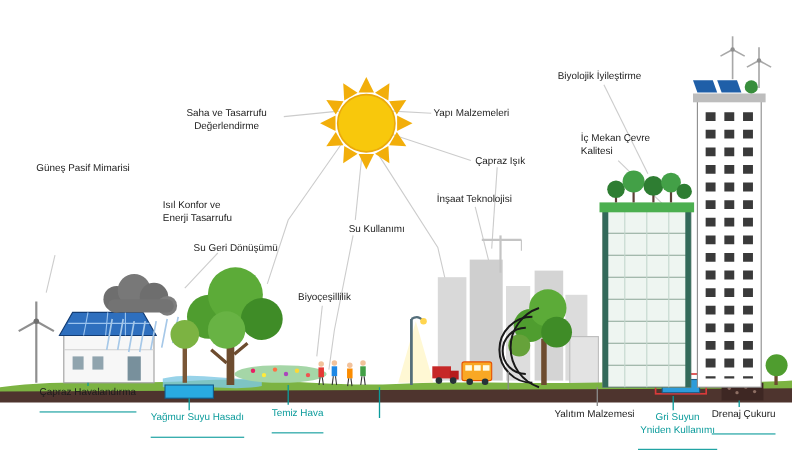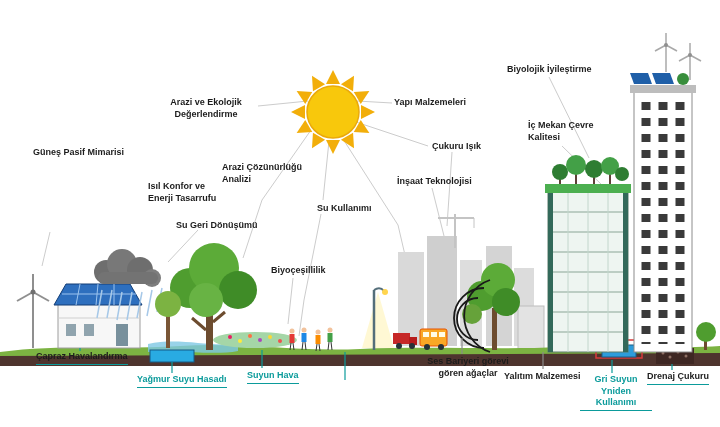--- a/index.html
+++ b/index.html
@@ -2,26 +2,26 @@
 <html><head>
 <meta charset="utf-8">
 <style>
   html,body{margin:0;padding:0;background:#ffffff;}
   .canvas{
     position:relative;width:720px;height:427px;background:#ffffff;overflow:hidden;
     font-family:"Liberation Sans",sans-serif;
   }
   .scene{position:absolute;left:0;top:0;}
   .label{
-    position:absolute;font-size:9px;font-weight:bold;line-height:1.3;
+    position:absolute;font-size:9px;font-weight:normal;line-height:1.3;
     color:#1c1c1c;white-space:pre-line;
   }
   .teal{color:#0b9b9b;}
   .center{text-align:center;}
-  .u{border-bottom:1.5px solid #0b9b9b;padding-bottom:1px;}
+  .u{border-bottom:1.5px solid #0b9b9b;padding-bottom:11px;}
 </style>
 </head>
 <body>
 
 <div class="canvas">
 
   <svg class="scene" width="720" height="427" viewBox="0 0 720 427">
 
     <g stroke="#cccccc" stroke-width="1" fill="none">
       <polyline points="308,101 258,106"></polyline>
@@ -271,39 +271,35 @@
         <polygon points="333,70 326,84 340,84" transform="rotate(270 333 112)"></polygon>
         <polygon points="333,70 326,84 340,84" transform="rotate(300 333 112)"></polygon>
         <polygon points="333,70 326,84 340,84" transform="rotate(330 333 112)"></polygon>
       </g>
       <circle cx="333" cy="112" r="26" fill="#f8c80c"></circle>
       <circle cx="333" cy="112" r="26" fill="none" stroke="#eaa90b" stroke-width="1.5"></circle>
     </g>
   </svg>
 
   <div class="label" style="left:33px;top:147px">Güneş Pasif Mimarisi</div>
-  <div class="label center" style="left:158px;top:97px;width:96px">Arazi ve Ekolojik
+  <div class="label center" style="left:158px;top:97px;width:96px">Saha ve Tasarrufu
 Değerlendirme</div>
   <div class="label" style="left:394px;top:97px">Yapı Malzemeleri</div>
   <div class="label" style="left:507px;top:64px">Biyolojik İyileştirme</div>
   <div class="label" style="left:528px;top:120px">İç Mekan Çevre
 Kalitesi</div>
-  <div class="label" style="left:432px;top:141px">Çukuru Işık</div>
-  <div class="label" style="left:222px;top:162px">Arazi Çözünürlüğü
-Analizi</div>
+  <div class="label" style="left:432px;top:141px">Çapraz Işık</div>
   <div class="label" style="left:397px;top:176px">İnşaat Teknolojisi</div>
   <div class="label" style="left:148px;top:181px">Isıl Konfor ve
 Enerji Tasarrufu</div>
   <div class="label" style="left:317px;top:203px">Su Kullanımı</div>
   <div class="label" style="left:176px;top:220px">Su Geri Dönüşümü</div>
   <div class="label" style="left:271px;top:265px">Biyoçeşillilik</div>
 
   <div class="label u" style="left:36px;top:351px">Çapraz Havalandırma</div>
   <div class="label teal u" style="left:137px;top:374px">Yağmur Suyu Hasadı</div>
-  <div class="label teal u" style="left:247px;top:370px">Suyun Hava</div>
-  <div class="label center" style="left:422px;top:356px;width:92px">Ses Bariyeri görevi
-gören ağaçlar</div>
+  <div class="label teal u" style="left:247px;top:370px">Temiz Hava</div>
   <div class="label" style="left:504px;top:371px">Yalıtım Malzemesi</div>
   <div class="label teal center u" style="left:580px;top:374px;width:72px">Gri Suyun
 Yniden Kullanımı</div>
   <div class="label u" style="left:647px;top:371px">Drenaj Çukuru</div>
 
 </div>
 
 </body></html>

